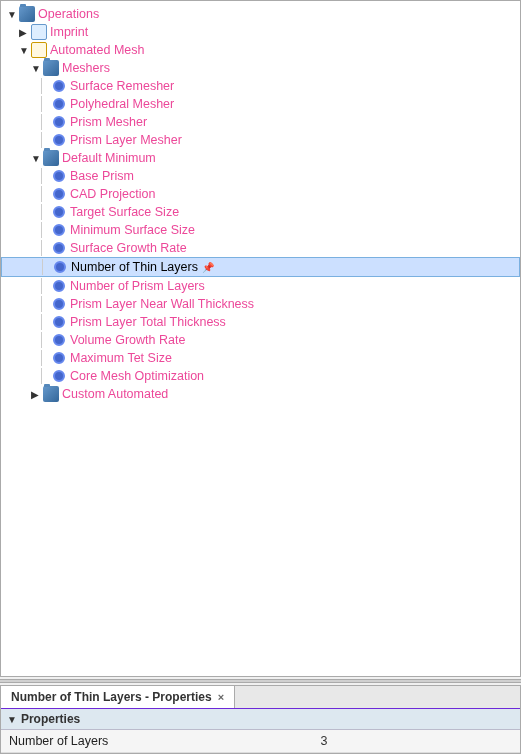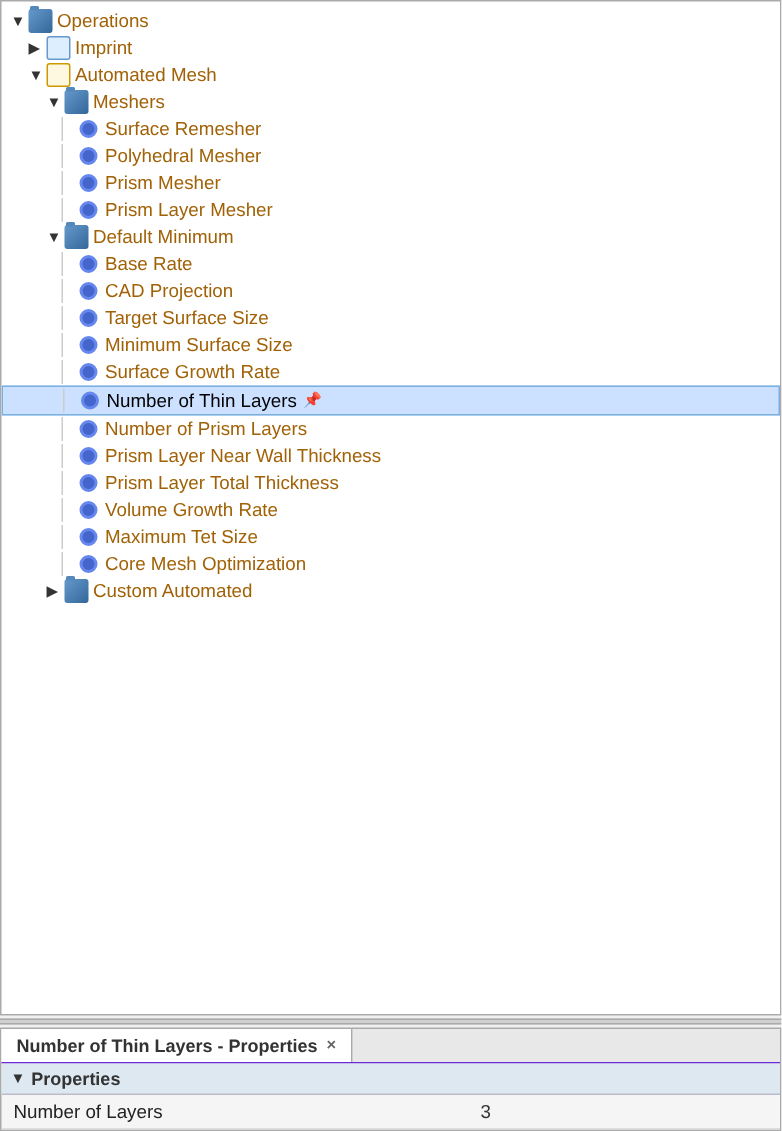--- a/index.html
+++ b/index.html
@@ -104,21 +104,21 @@
       height: 16px;
       flex-shrink: 0;
       margin-right: 3px;
       background: #fff8e0;
       border: 1px solid #cc9900;
       border-radius: 2px;
     }
 
     .item-label {
       font-size: 12.5px;
-      color: #a16207;
+      color: #ec4899;
     }
 
     .pin-icon {
       display: inline-block;
       margin-left: 4px;
       color: #aaa;
       font-size: 10px;
     }
 
     .divider {
@@ -274,21 +274,21 @@
     <span class="indent" style="width:28px"></span>
     <span class="toggle-arrow">▼</span>
     <span class="icon icon-folder"></span>
     <span class="item-label">Default Minimum</span>
   </div>
 
   <div class="tree-item">
     <span class="indent" style="width:38px"></span>
     <span class="tree-line" style="margin-right:2px"></span>
     <span class="icon-circle"></span>
-    <span class="item-label">Base Rate</span>
+    <span class="item-label">Base Prism</span>
   </div>
 
   <div class="tree-item">
     <span class="indent" style="width:38px"></span>
     <span class="tree-line" style="margin-right:2px"></span>
     <span class="icon-circle"></span>
     <span class="item-label">CAD Projection</span>
   </div>
 
   <div class="tree-item">

